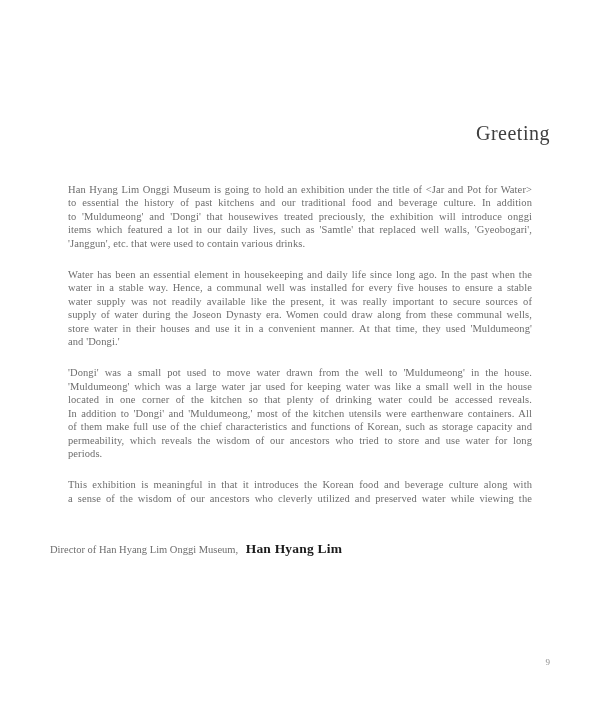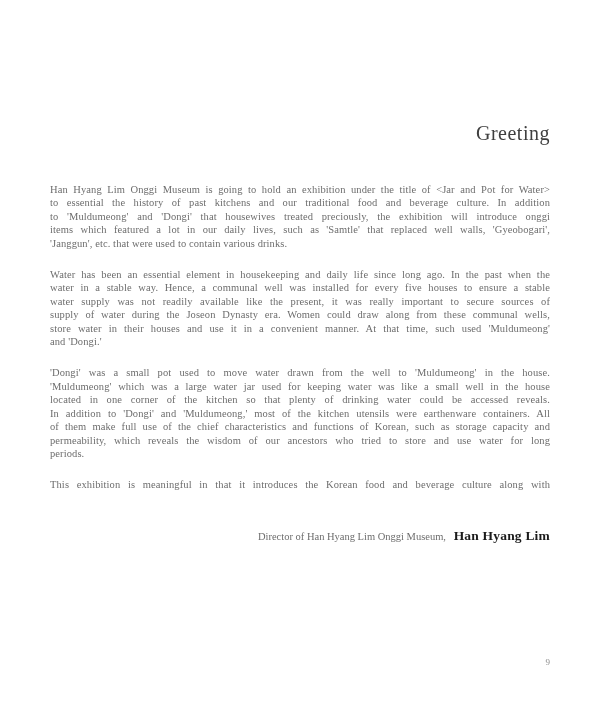--- a/index.html
+++ b/index.html
@@ -18,36 +18,35 @@
     margin: 0 50px;
     padding-top: 122px;
     text-align: right;
     font-size: 20px;
     font-weight: normal;
     color: #3f3f3f;
     letter-spacing: 0.5px;
     line-height: 23px;
   }
   .body-text {
-    margin: 38px 50px 0;
+    margin: 38px 68px 0;
     font-size: 10.5px;
     color: #6d6d6d;
   }
   .paragraph { margin: 0 0 18px; }
   .paragraph:last-child { margin-bottom: 0; }
   .line {
     line-height: 13.4px;
     text-align: justify;
     text-align-last: justify;
     letter-spacing: 0.1px;
   }
   .line.last { text-align-last: left; }
   .signature {
     margin: 35px 50px 0;
-    text-align: right;
     font-size: 10.5px;
     color: #6d6d6d;
     line-height: 17px;
   }
   .signature-name {
     font-size: 13.5px;
     font-weight: bold;
     color: #1b1b1b;
     margin-left: 5px;
     letter-spacing: 0.2px;
@@ -74,34 +73,35 @@
         <div class="line">to essential the history of past kitchens and our traditional food and beverage culture. In addition</div>
         <div class="line">to 'Muldumeong' and 'Dongi' that housewives treated preciously, the exhibition will introduce onggi</div>
         <div class="line">items which featured a lot in our daily lives, such as 'Samtle' that replaced well walls, 'Gyeobogari',</div>
         <div class="line last">'Janggun', etc. that were used to contain various drinks.</div>
       </div>
       <div class="paragraph">
         <div class="line">Water has been an essential element in housekeeping and daily life since long ago. In the past when the</div>
         <div class="line">water in a stable way. Hence, a communal well was installed for every five houses to ensure a stable</div>
         <div class="line">water supply was not readily available like the present, it was really important to secure sources of</div>
         <div class="line">supply of water during the Joseon Dynasty era. Women could draw along from these communal wells,</div>
-        <div class="line">store water in their houses and use it in a convenient manner. At that time, such used 'Muldumeong'</div>
+        <div class="line">store water in their houses and use it in a convenient manner. At that time, they used 'Muldumeong'</div>
         <div class="line last">and 'Dongi.'</div>
       </div>
       <div class="paragraph">
         <div class="line">'Dongi' was a small pot used to move water drawn from the well to 'Muldumeong' in the house.</div>
         <div class="line">'Muldumeong' which was a large water jar used for keeping water was like a small well in the house</div>
         <div class="line">located in one corner of the kitchen so that plenty of drinking water could be accessed reveals.</div>
         <div class="line">In addition to 'Dongi' and 'Muldumeong,' most of the kitchen utensils were earthenware containers. All</div>
         <div class="line">of them make full use of the chief characteristics and functions of Korean, such as storage capacity and</div>
         <div class="line">permeability, which reveals the wisdom of our ancestors who tried to store and use water for long</div>
         <div class="line last">periods.</div>
       </div>
       <div class="paragraph">
         <div class="line">This exhibition is meaningful in that it introduces the Korean food and beverage culture along with</div>
+        <div class="line">a sense of the wisdom of our ancestors who cleverly utilized and preserved water while viewing the</div>
       </div>
     </div>
 
   <div class="signature">
     <span>Director of Han Hyang Lim Onggi Museum,</span>
     <span class="signature-name">Han Hyang Lim</span>
   </div>
 
   <div class="page-number">9</div>
 </div>

